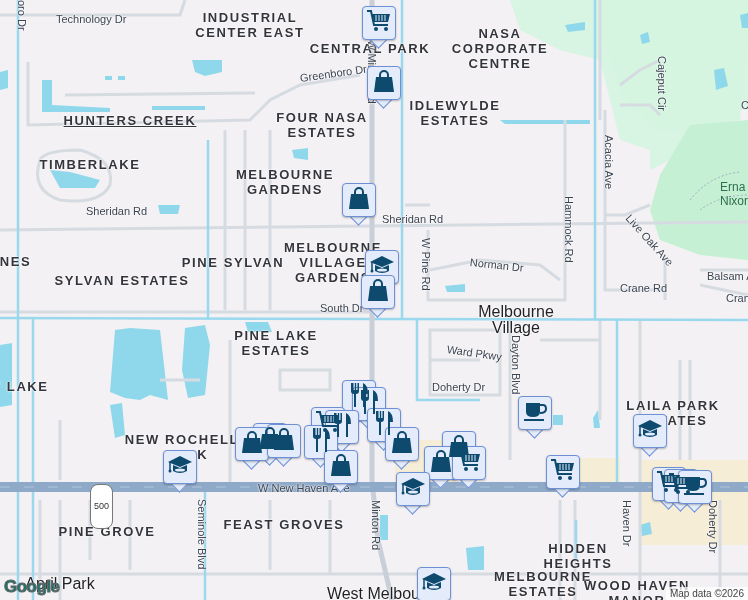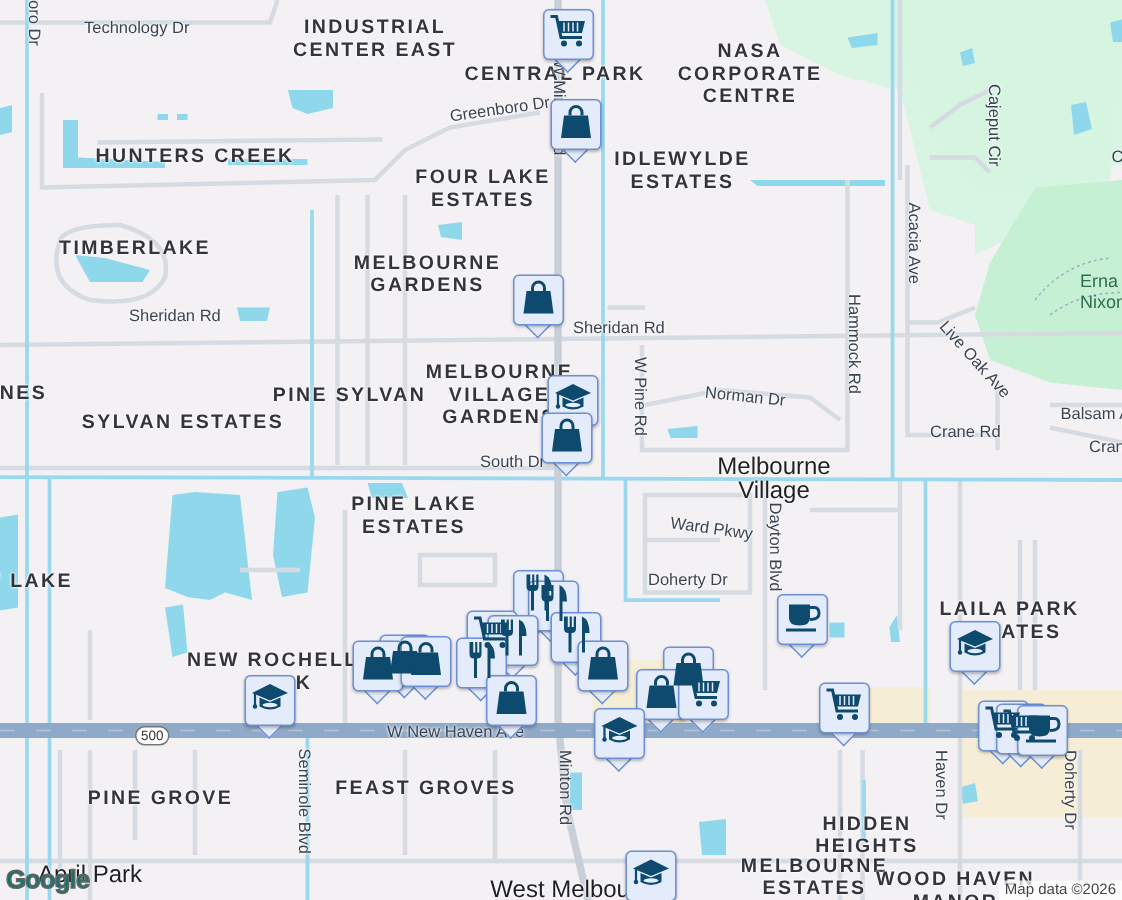--- a/index.html
+++ b/index.html
@@ -9,21 +9,21 @@
   .lbl { position:absolute; white-space:nowrap; color:#2e2e36; font-family:"Liberation Sans", sans-serif; }
   .hood { font-size:13px; letter-spacing:1.6px; font-weight:600; text-align:center; line-height:15px; color:#34343c; text-shadow:0 0 2px #fff, 0 0 2px #fff; }
   .street { font-size:11px; color:#3c4452; text-shadow:0 0 2px #fff, 0 0 2px #fff; }
   .city { font-size:16px; color:#1f1f24; text-align:center; line-height:16px; text-shadow:0 0 2px #fff, 0 0 2px #fff; }
   .park { font-size:12px; color:#2f6e4e; line-height:14px; }
   .v { writing-mode:vertical-rl; }
   .marker { position:absolute; width:34px; height:42px; cursor:pointer; }
   .marker .box { position:absolute; left:0; top:0; width:32px; height:32px; background:#e4ecfb; border:1px solid #6d8fd4; border-radius:4px; box-shadow:0 1px 2px rgba(0,0,0,0.25); display:flex; align-items:center; justify-content:center; }
   .marker .tip { position:absolute; left:10px; top:27px; width:12px; height:12px; background:#e4ecfb; border-right:1px solid #6d8fd4; border-bottom:1px solid #6d8fd4; transform:rotate(45deg); }
   .marker svg { position:relative; z-index:2; }
-  .shield { position:absolute; font-size:9px; color:#333; background:#fff; border:1px solid #777; border-radius:8px; padding:0 3px; line-height:11px;text-align:center; }
+  .shield { position:absolute; font-size:9px; color:#333; background:#fff; border:1px solid #777; border-radius:8px; padding:16px 3px; line-height:11px;text-align:center; }
   .google { position:absolute; left:4px; bottom:3px; font-size:17px; font-weight:bold; color:#0f766e; -webkit-text-stroke:1px #666; letter-spacing:-0.5px; }
   .attrib { position:absolute; right:0; bottom:0; font-size:10px; color:#444; background:rgba(255,255,255,0.75); padding:1px 4px; }
 </style>
 </head>
 <body>
 
 <div id="map">
   <svg class="base" width="748" height="600">
 
     <path d="M510,0 L748,0 L748,110 L700,110 L690,140 L670,160 L650,170 L650,150 L620,140 L610,100 L600,60 L560,50 L540,40 L520,30 Z" fill="#d7f5e2"></path>
@@ -127,22 +127,22 @@
     <path d="M690,200 Q710,175 740,172 M700,210 Q720,195 748,195" stroke="#9aaec6" stroke-width="1" stroke-dasharray="2,2" fill="none"></path>
   </svg>
 
   <div id="labels">
       <div class="lbl hood" style="white-space: pre; left: 250px; top: 10px; transform: translateX(-50%);">INDUSTRIAL
 CENTER EAST</div>
       <div class="lbl hood" style="white-space: pre; left: 370px; top: 41px; transform: translateX(-50%);">CENTRAL PARK</div>
       <div class="lbl hood" style="white-space: pre; left: 500px; top: 26px; transform: translateX(-50%);">NASA
 CORPORATE
 CENTRE</div>
-      <div class="lbl hood" style="white-space: pre; left: 130px; top: 96px; transform: translateX(-50%);">HUNTERS CREEK</div>
-      <div class="lbl hood" style="white-space: pre; left: 322px; top: 110px; transform: translateX(-50%);">FOUR LAKE
+      <div class="lbl hood" style="white-space: pre; left: 130px; top: 113px; transform: translateX(-50%); text-decoration: underline;">HUNTERS CREEK</div>
+      <div class="lbl hood" style="white-space: pre; left: 322px; top: 110px; transform: translateX(-50%);">FOUR NASA
 ESTATES</div>
       <div class="lbl hood" style="white-space: pre; left: 455px; top: 98px; transform: translateX(-50%);">IDLEWYLDE
 ESTATES</div>
       <div class="lbl hood" style="white-space: pre; left: 90px; top: 157px; transform: translateX(-50%);">TIMBERLAKE</div>
       <div class="lbl hood" style="white-space: pre; left: 285px; top: 167px; transform: translateX(-50%);">MELBOURNE
 GARDENS</div>
       <div class="lbl hood" style="white-space: pre; left: 333px; top: 240px; transform: translateX(-50%);">MELBOURNE
 VILLAGE
 GARDENS</div>
       <div class="lbl hood" style="white-space: pre; left: 13px; top: 254px; transform: translateX(-50%);">INES</div>

